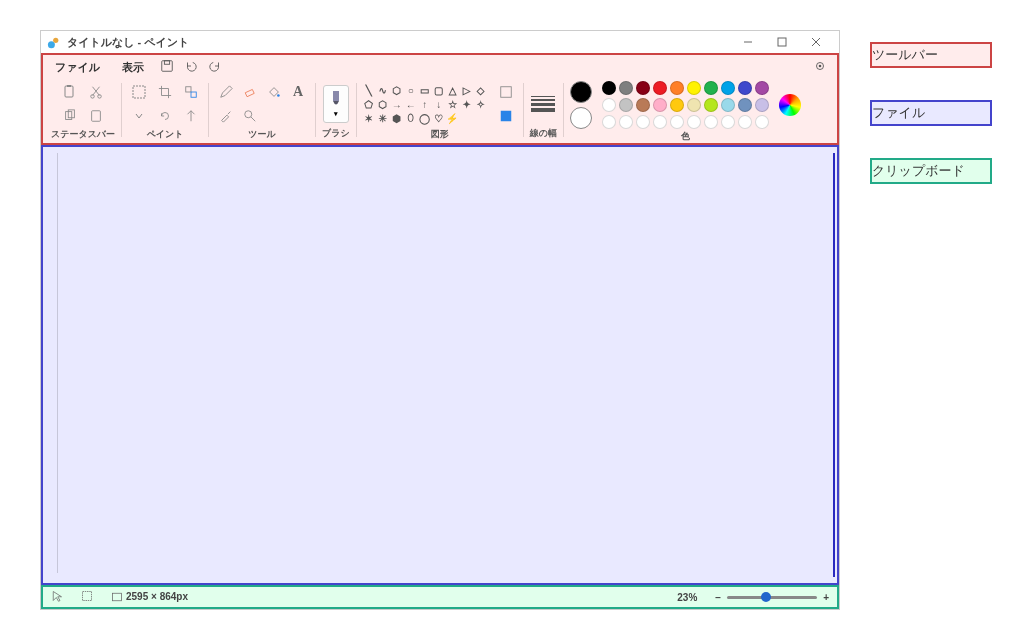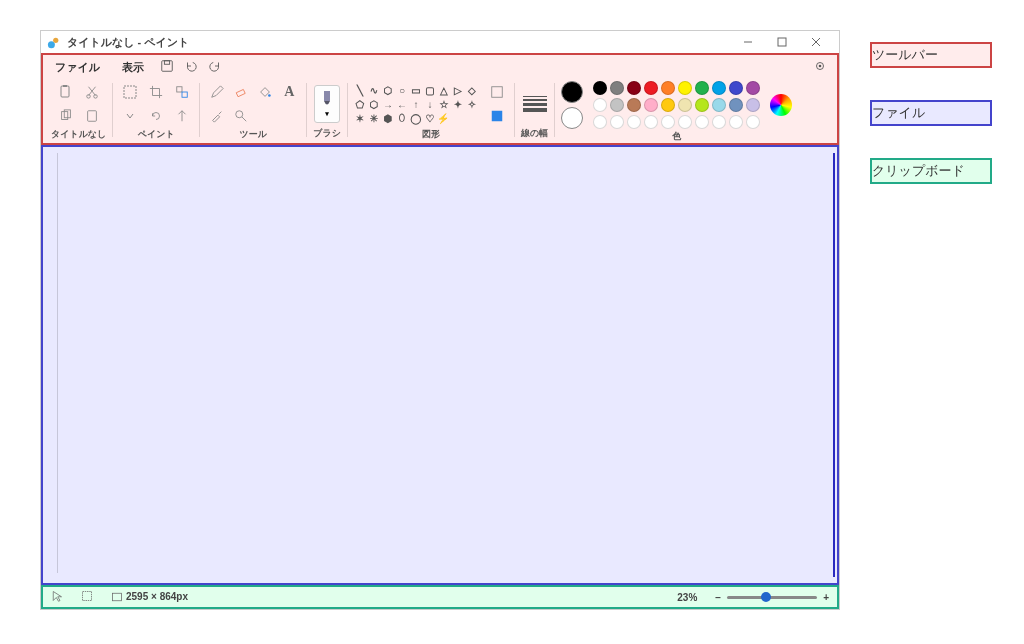--- a/index.html
+++ b/index.html
@@ -158,21 +158,21 @@
                   <circle cx="12" cy="13" r="2" fill="none" stroke="#888"></circle>
                 </svg>
               </span>
             <span class="tool-btn">
                 <svg width="14" height="14" viewBox="0 0 16 16">
                   <rect x="3" y="2" width="10" height="12" rx="1" fill="none" stroke="#888"></rect>
                 </svg>
               </span>
           </div>
         </div>
-        <div class="label">タイトルなし</div>
+        <div class="label">ステータスバー</div>
       </div>
       <div class="ribbon-divider"></div>
 
       <div class="ribbon-group">
         <div class="tools">
           <div class="tool-col">
             <span class="tool-btn">
                 <svg width="16" height="16" viewBox="0 0 16 16">
                   <rect x="2" y="2" width="12" height="12" fill="none" stroke="#888" stroke-dasharray="2 1"></rect>
                 </svg>

